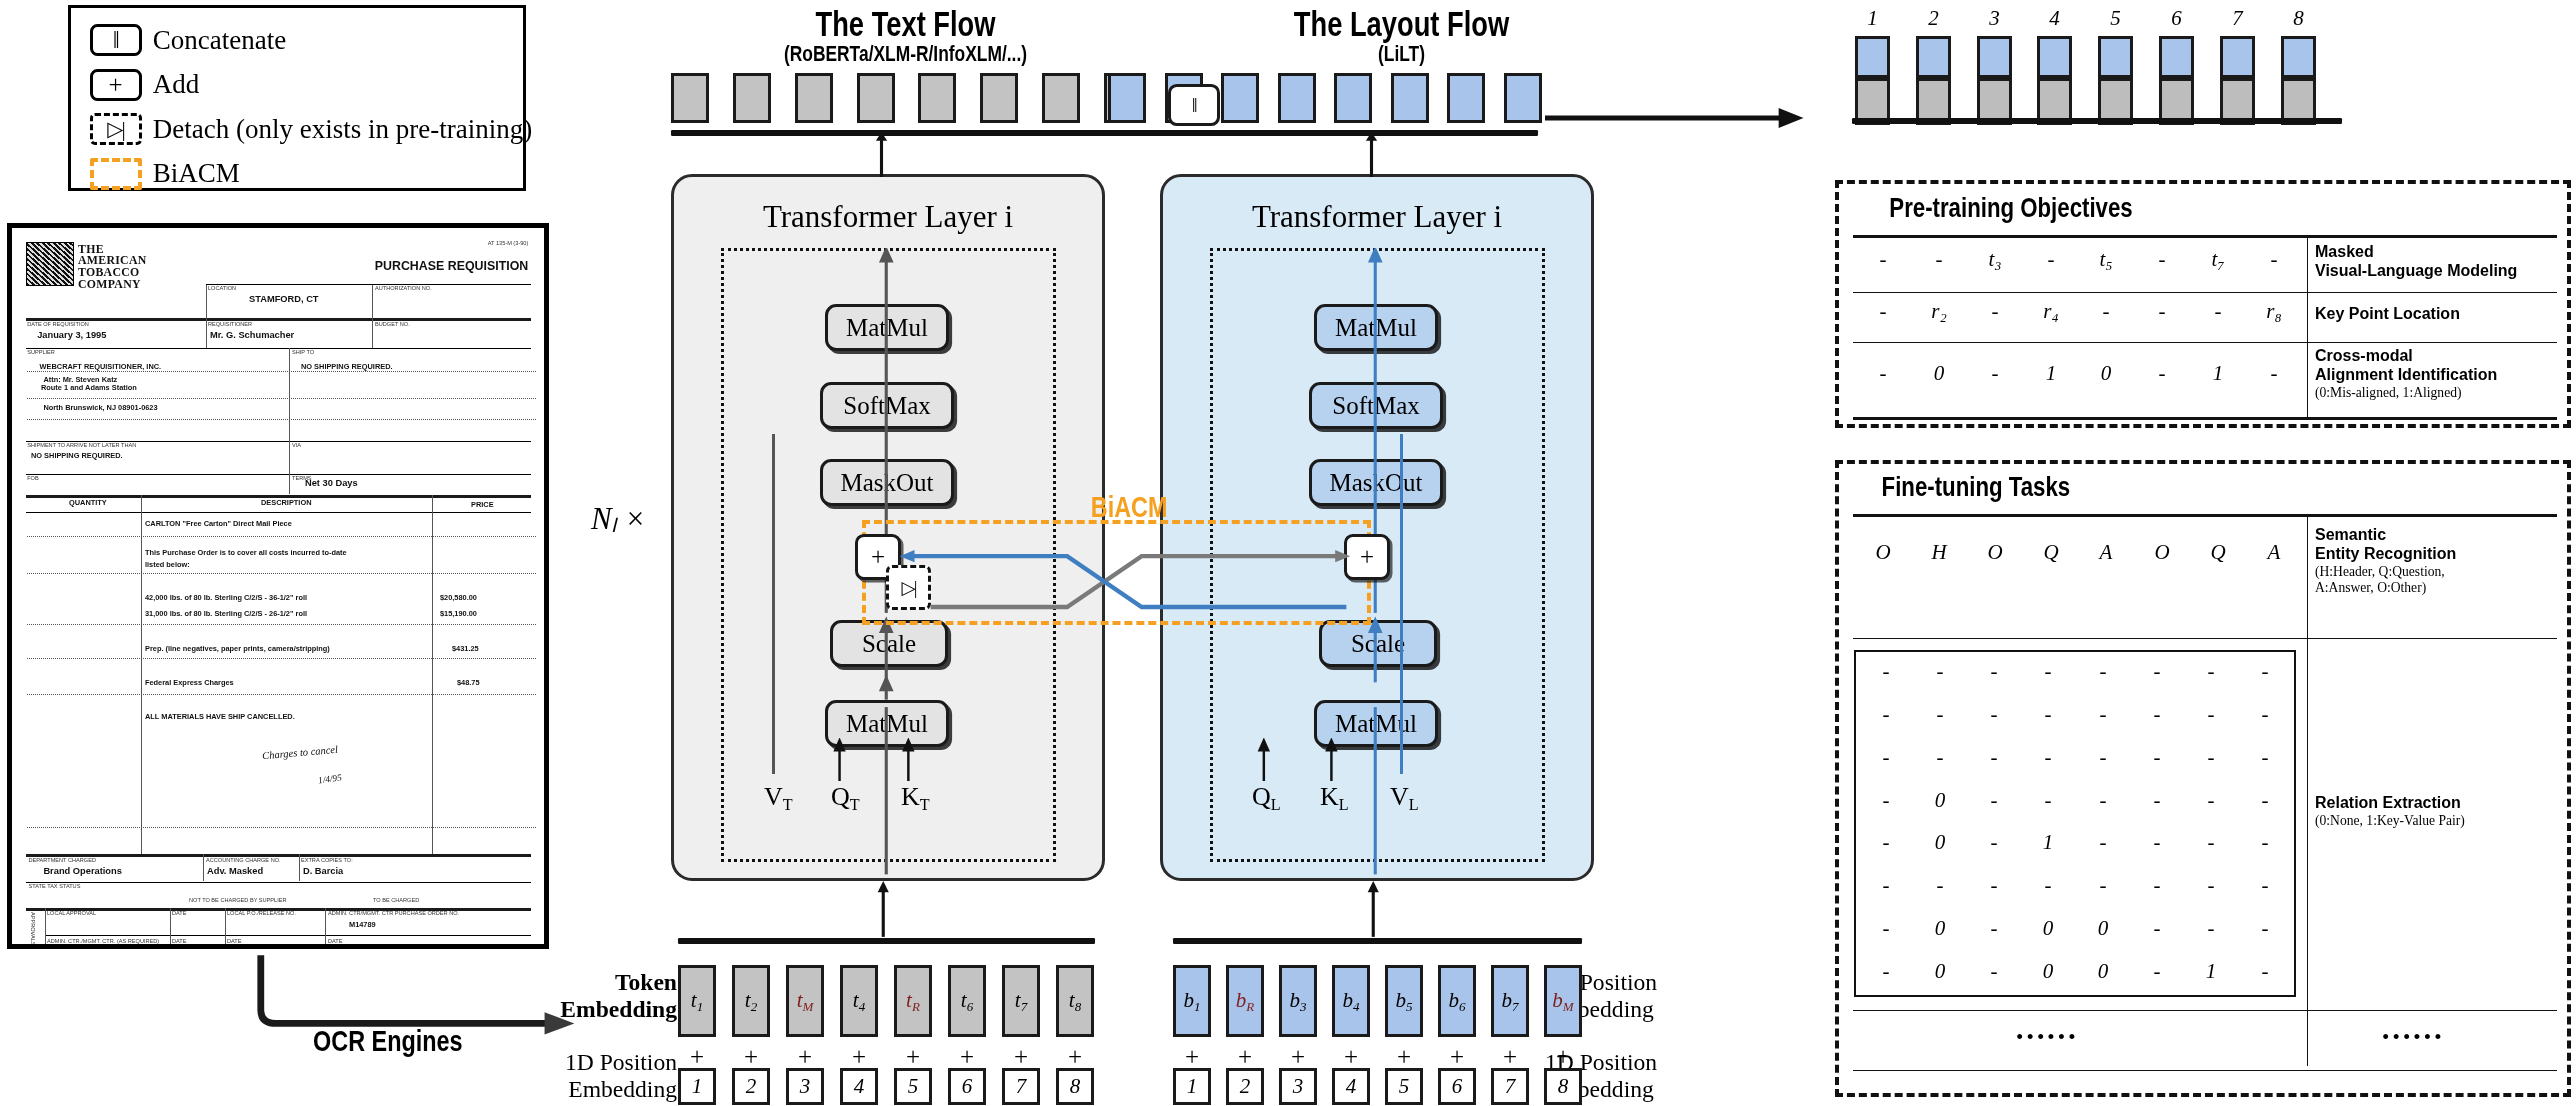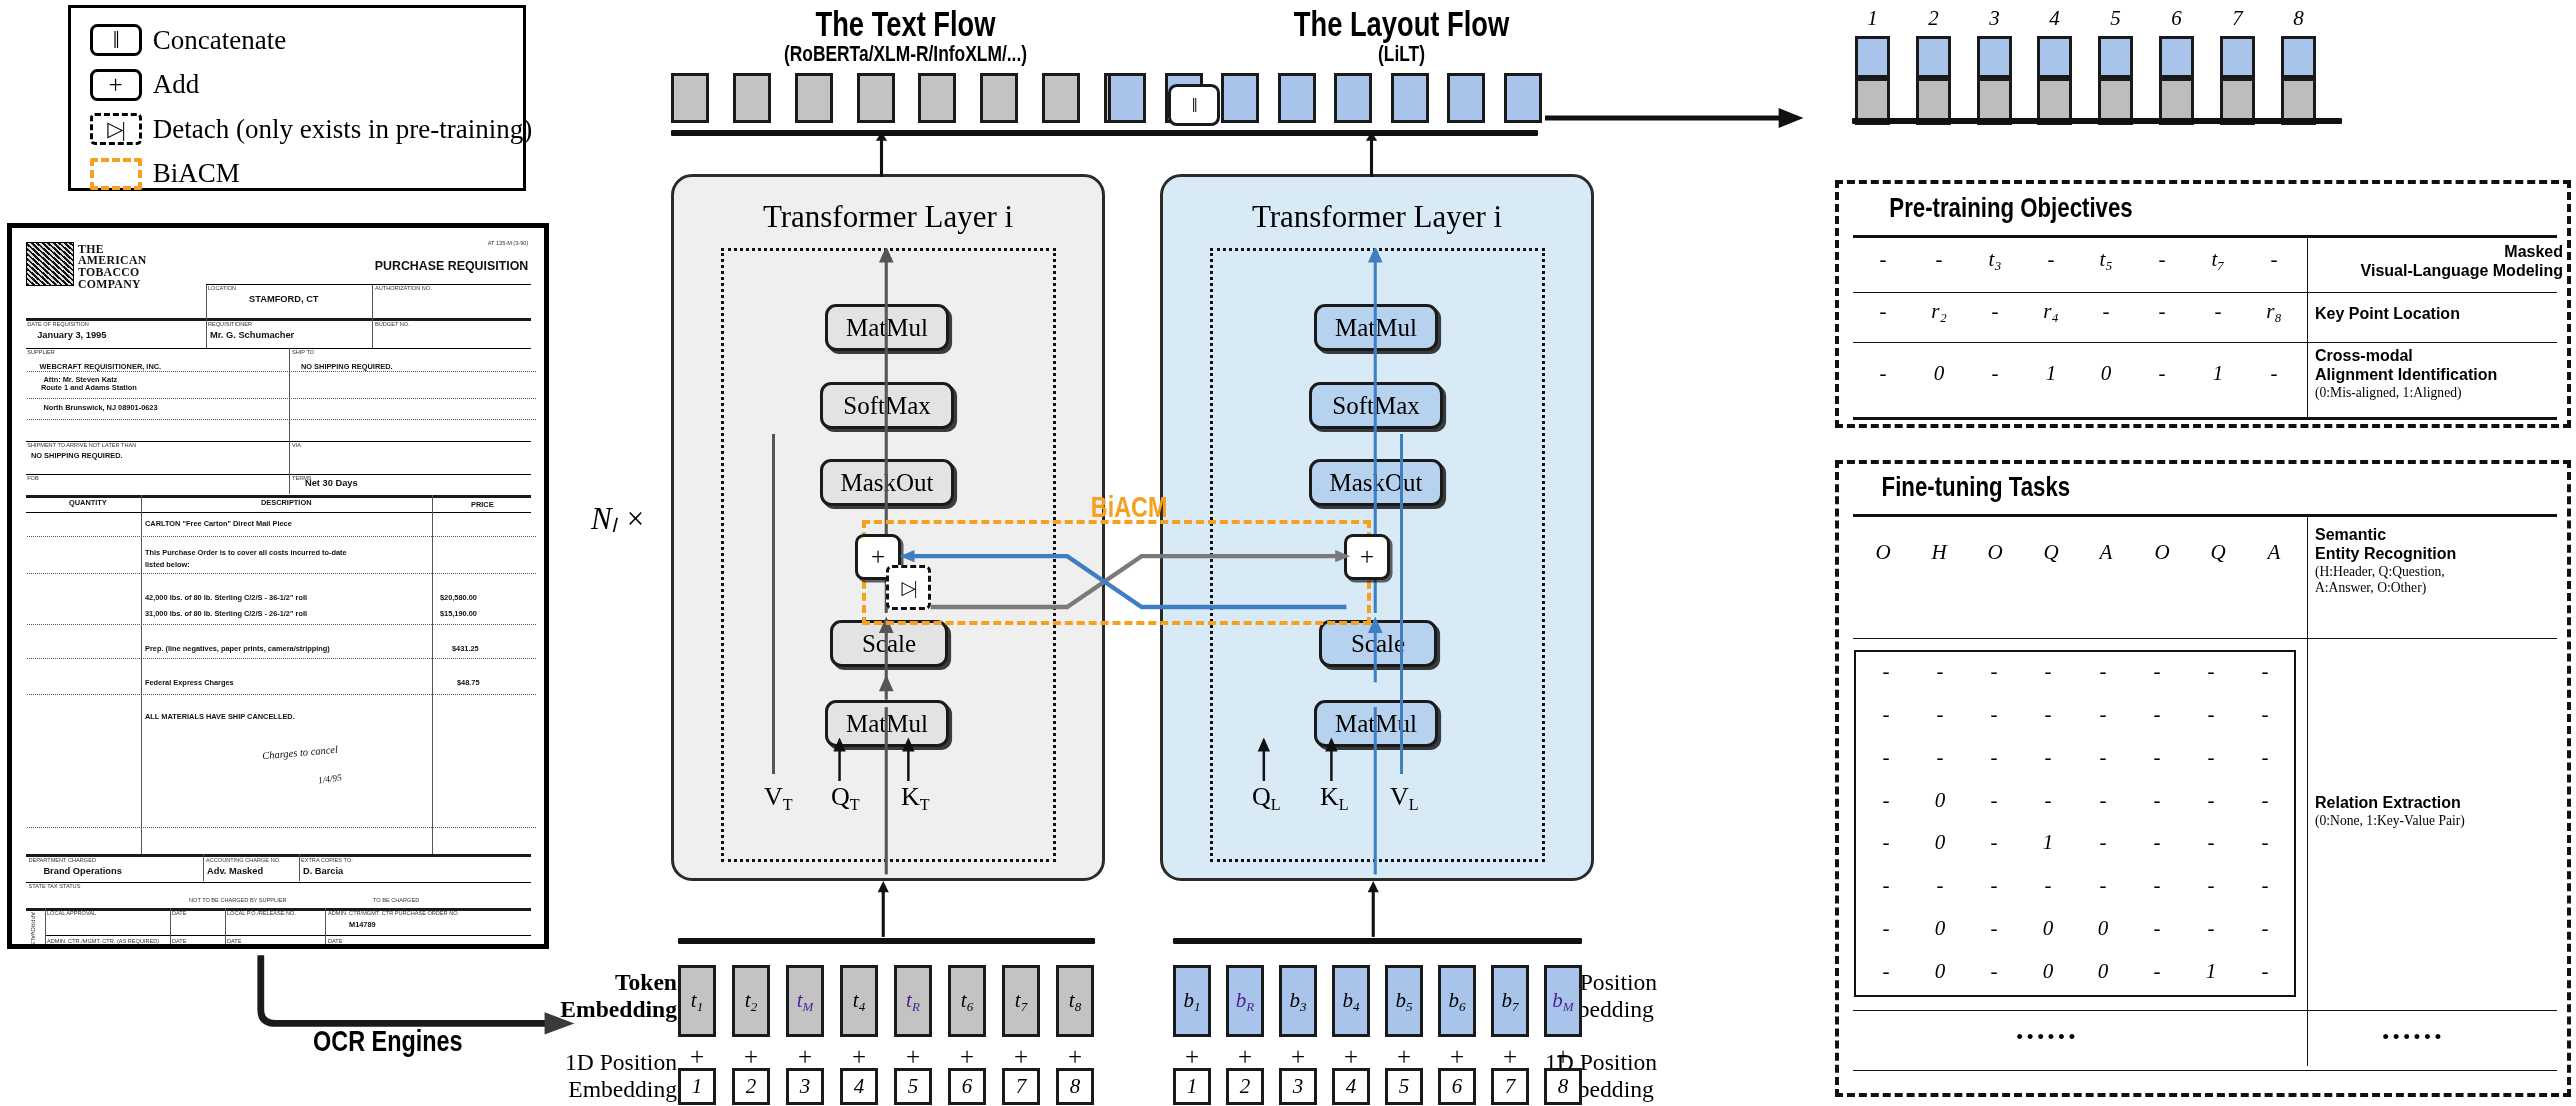--- a/index.html
+++ b/index.html
@@ -47,21 +47,21 @@
   .flowTitle{font-size:35px;text-align:center;}
   .flowSub{font-size:22.3px;text-align:center;font-family:"Liberation Sans",sans-serif;font-weight:bold;}
 
   
   .cell{position:absolute;box-sizing:border-box;border:3.1px solid #1a1a1a;
         display:flex;align-items:center;justify-content:center;font-size:21px;}
   .cell.grey{background:#c3c3c3;}
   .cell.blue{background:#a8c4ea;}
   .cell.white{background:#fff;}
   .sub{font-size:.62em;vertical-align:-.28em;}
-  .red{color:#4c1d95;}
+  .red{color:#7f1d1d;}
   .italic{font-style:italic;}
 
   .busbar{position:absolute;background:#111;height:5.6px;border-radius:1.2px;}
 
   
   .tpanel{position:absolute;border:3.7px solid #2b2b2b;border-radius:21px;box-sizing:border-box;}
   .tpanel.text{background:#efefef;}
   .tpanel.layout{background:#d9eaf7;}
   .tlabel{position:absolute;font-size:31px;width:100%;text-align:center;}
   .dotbox{position:absolute;border:3.1px dotted #111;box-sizing:border-box;}
@@ -587,21 +587,21 @@
 <div id="ptRow0" class="abs" style="left:1855px;top:247px;width:447px;height:35px;">
     <div class="rowsym" style="left: 0px; top: 0px; width: 56px;">-</div>
     <div class="rowsym" style="left: 56px; top: 0px; width: 56px;">-</div>
     <div class="rowsym" style="left: 112px; top: 0px; width: 56px;">t₃</div>
     <div class="rowsym" style="left: 168px; top: 0px; width: 56px;">-</div>
     <div class="rowsym" style="left: 223px; top: 0px; width: 56px;">t₅</div>
     <div class="rowsym" style="left: 279px; top: 0px; width: 56px;">-</div>
     <div class="rowsym" style="left: 335px; top: 0px; width: 56px;">t₇</div>
     <div class="rowsym" style="left: 391px; top: 0px; width: 56px;">-</div>
   </div>
-<div class="abs rowdesc" style="left:2315px;top:243px;width:248px;text-align:right;">
+<div class="abs rowdesc" style="left:2315px;top:243px;width:248px;">
   <div>Masked</div>
     <div>Visual-Language Modeling</div>
 </div>
 <div id="ptRow1" class="abs" style="left:1855px;top:299px;width:447px;height:35px;">
     <div class="rowsym" style="left: 0px; top: 0px; width: 56px;">-</div>
     <div class="rowsym" style="left: 56px; top: 0px; width: 56px;">r₂</div>
     <div class="rowsym" style="left: 112px; top: 0px; width: 56px;">-</div>
     <div class="rowsym" style="left: 168px; top: 0px; width: 56px; font-family: Liberation Serif, serif;">r₄</div>
     <div class="rowsym" style="left: 223px; top: 0px; width: 56px;">-</div>
     <div class="rowsym" style="left: 279px; top: 0px; width: 56px;">-</div>

